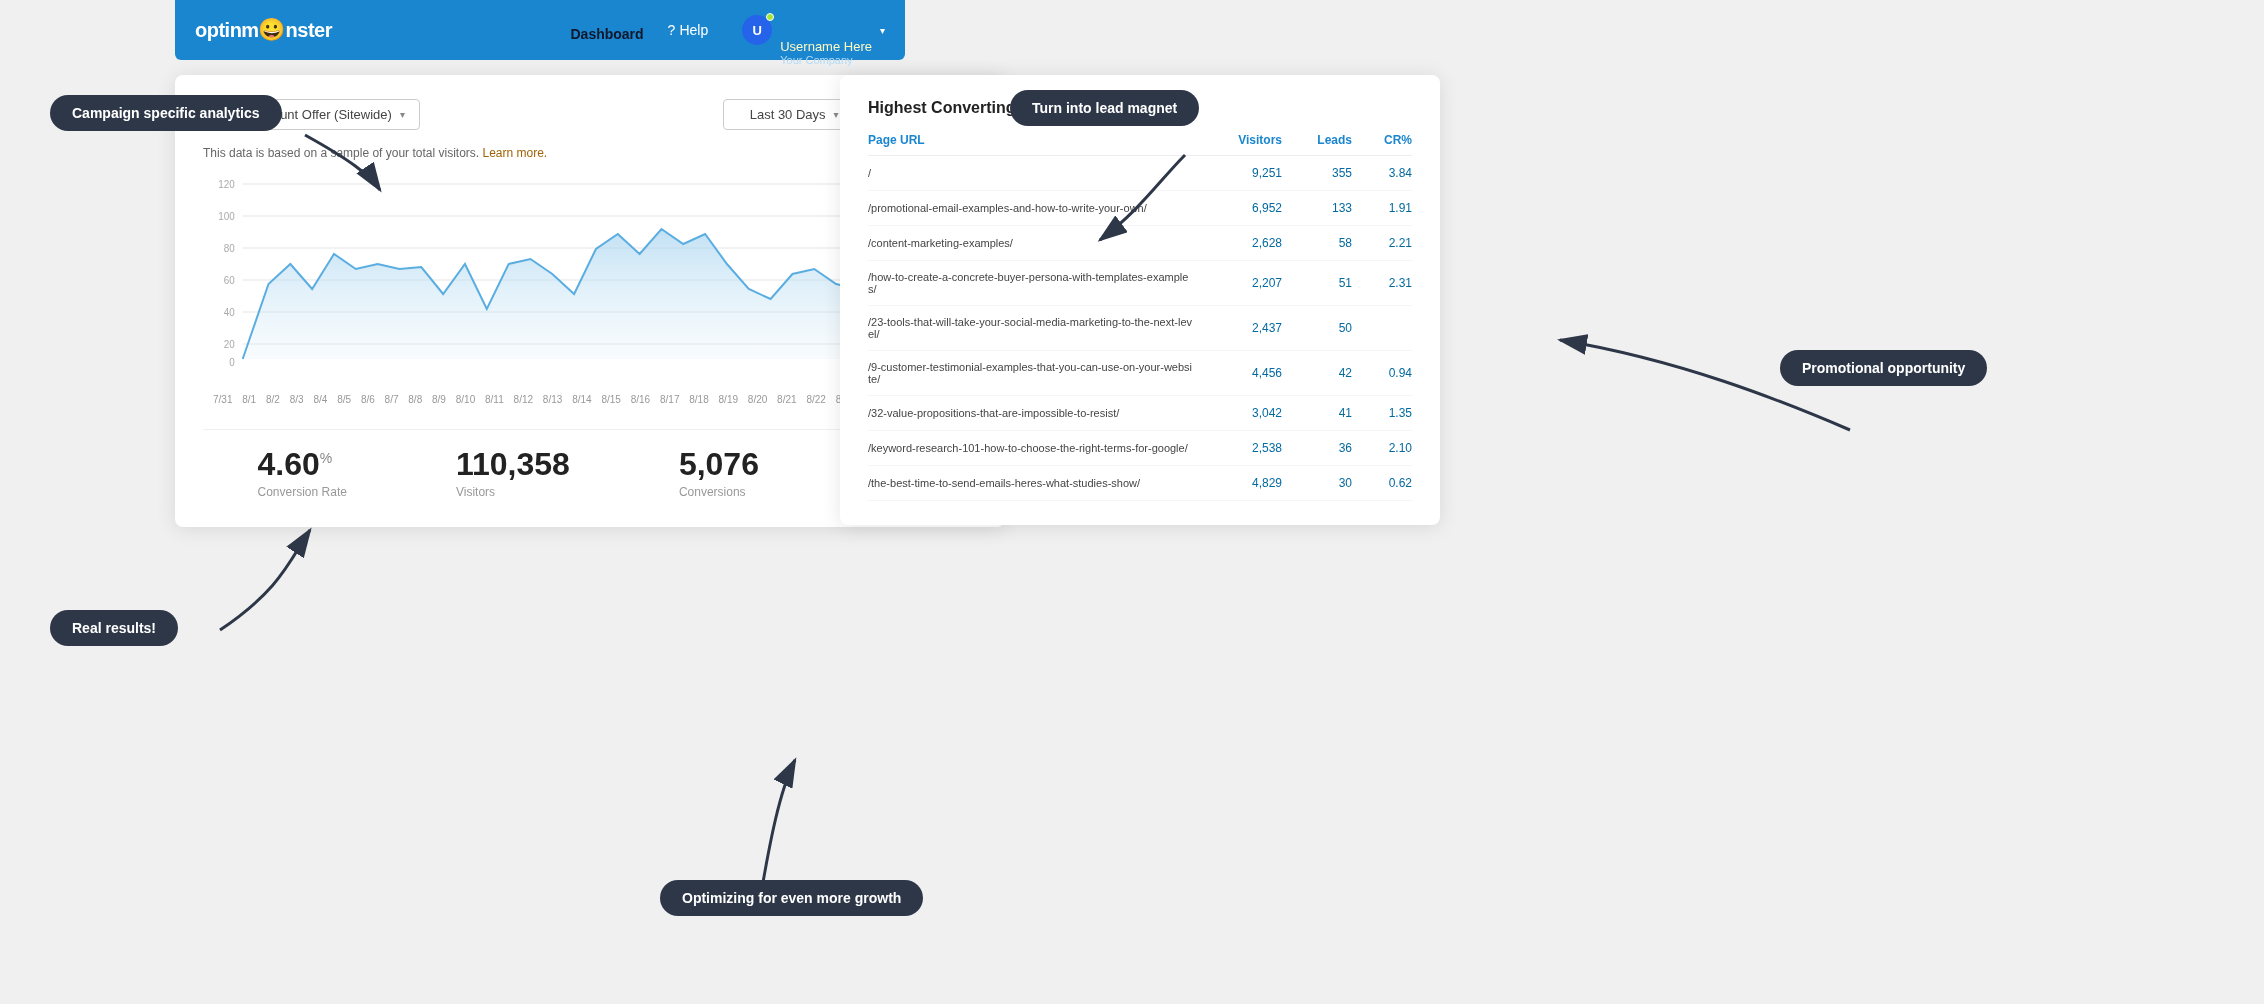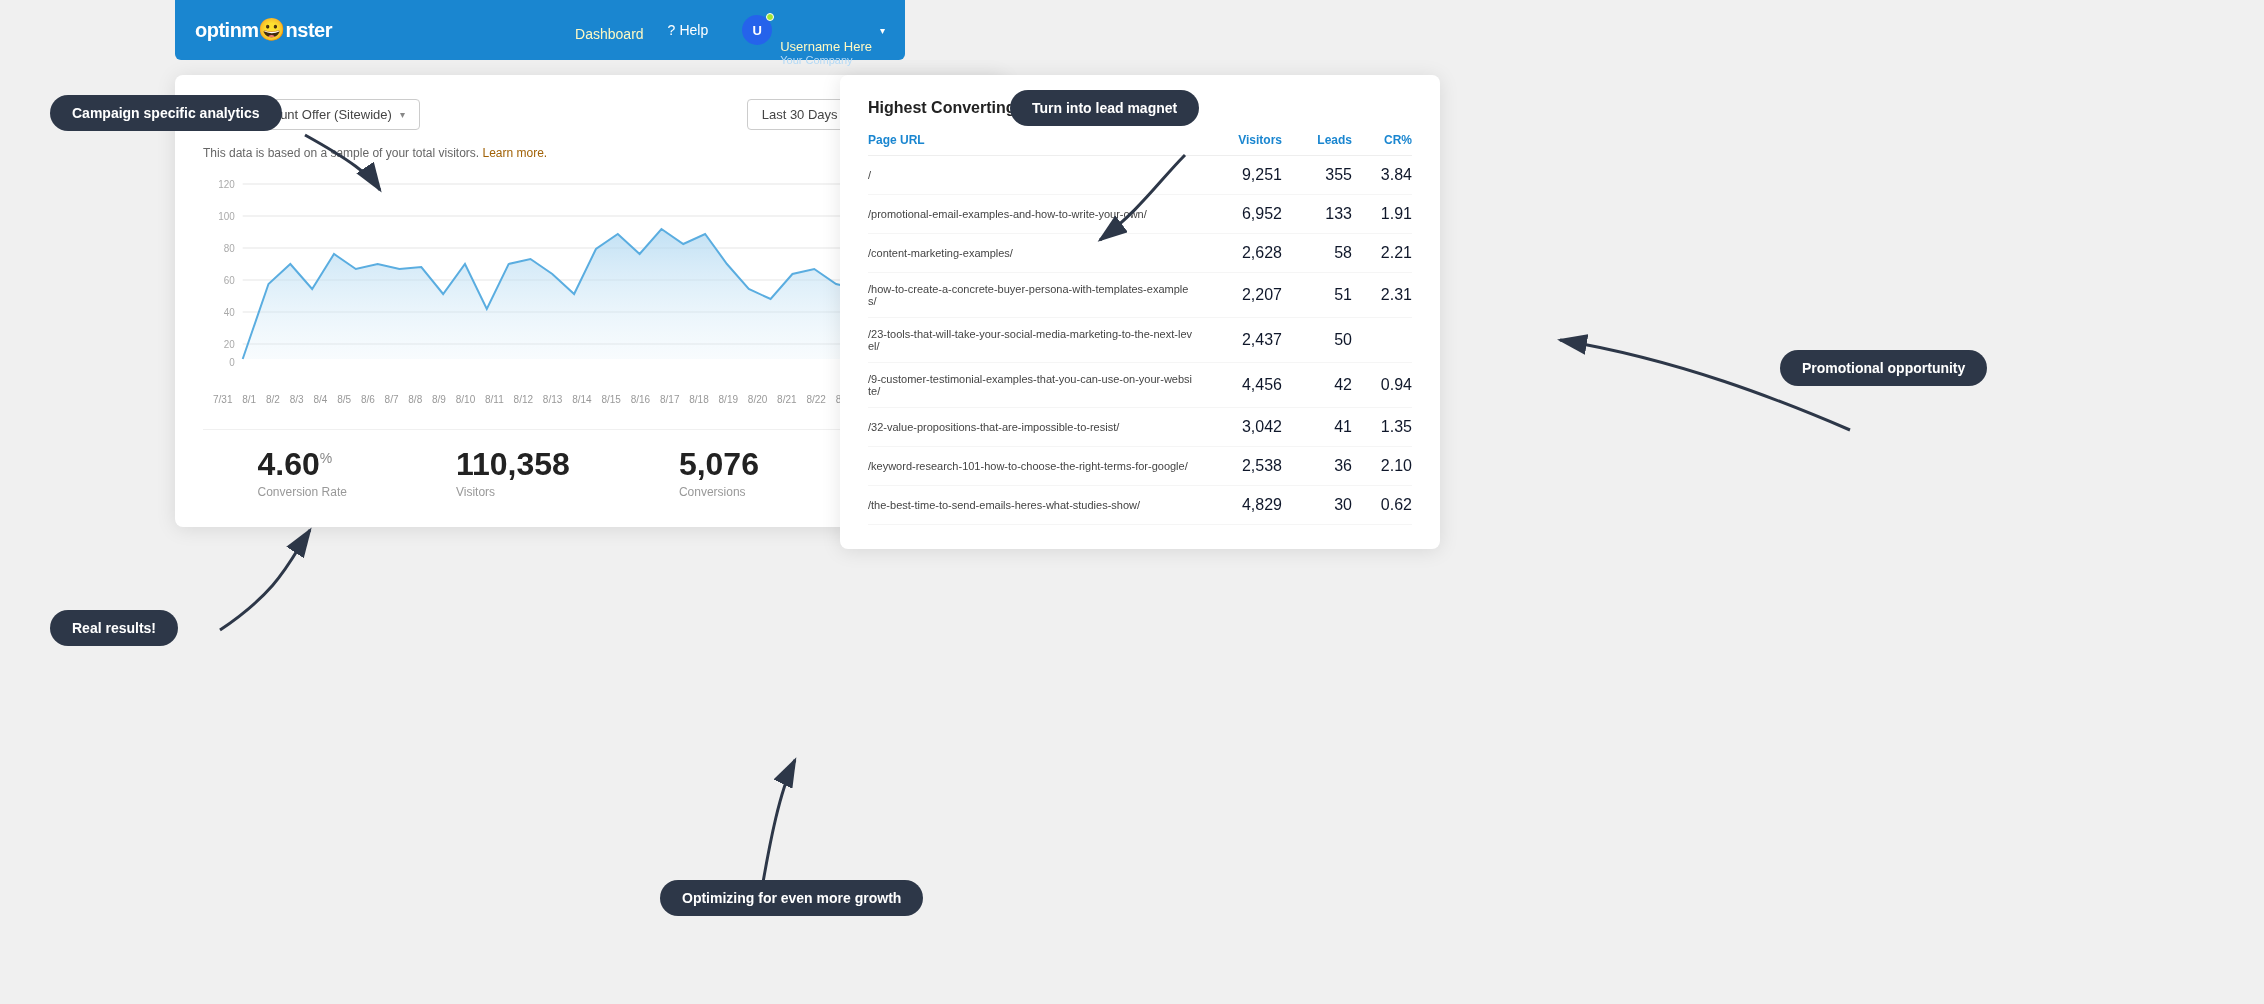--- a/index.html
+++ b/index.html
@@ -33,21 +33,21 @@
       margin-right: auto;
     }
     .nav-logo span { color: #fff; }
     .nav-links {
       display: flex;
       align-items: center;
       gap: 24px;
       color: #fff;
       font-size: 14px;
     }
-    .nav-links a { color: #fef9c3; text-decoration: none; font-weight: 400; margin-top: 8px; }
+    .nav-links a { color: #0f172a; text-decoration: none; font-weight: 700; margin-top: 8px; }
     .nav-help { display: flex; align-items: center; gap: 4px; font-size: 14px; color: #fff; }
     .nav-user {
       display: flex;
       align-items: center;
       gap: 8px;
       margin-left: 10px;
     }
     .nav-avatar {
       width: 30px; height: 30px;
       background: #2563eb;
@@ -99,21 +99,21 @@
       cursor: pointer;
     }
     .dropdown-chevron { font-size: 10px; color: #888; }
     .toolbar-spacer { flex: 1; }
     .date-range-btn {
       display: flex;
       align-items: center;
       gap: 8px;
       border: 1px solid #ccc;
       border-radius: 4px;
-      padding: 7px 14px;
+      padding: 7px 26px;
       font-size: 13px;
       color: #444;
       background: #fff;
       cursor: pointer;
     }
     .date-range-text-btn {
       border: 1px solid #ccc;
       border-radius: 4px;
       padding: 7px 14px;
       font-size: 13px;
@@ -202,22 +202,22 @@
       padding: 10px 0;
       border-bottom: 1px solid #f5f5f5;
       align-items: center;
     }
     .table-url {
       font-size: 11px;
       color: #444;
       word-break: break-all;
     }
     .table-num {
-      font-size: 16px;
-      color: #0f172a;
+      font-size: 12px;
+      color: #0369a1;
       text-align: right;
     }
 
     
     .callout {
       position: absolute;
       background: #2d3748;
       color: #ffffff;
       border-radius: 30px;
       padding: 10px 22px;

